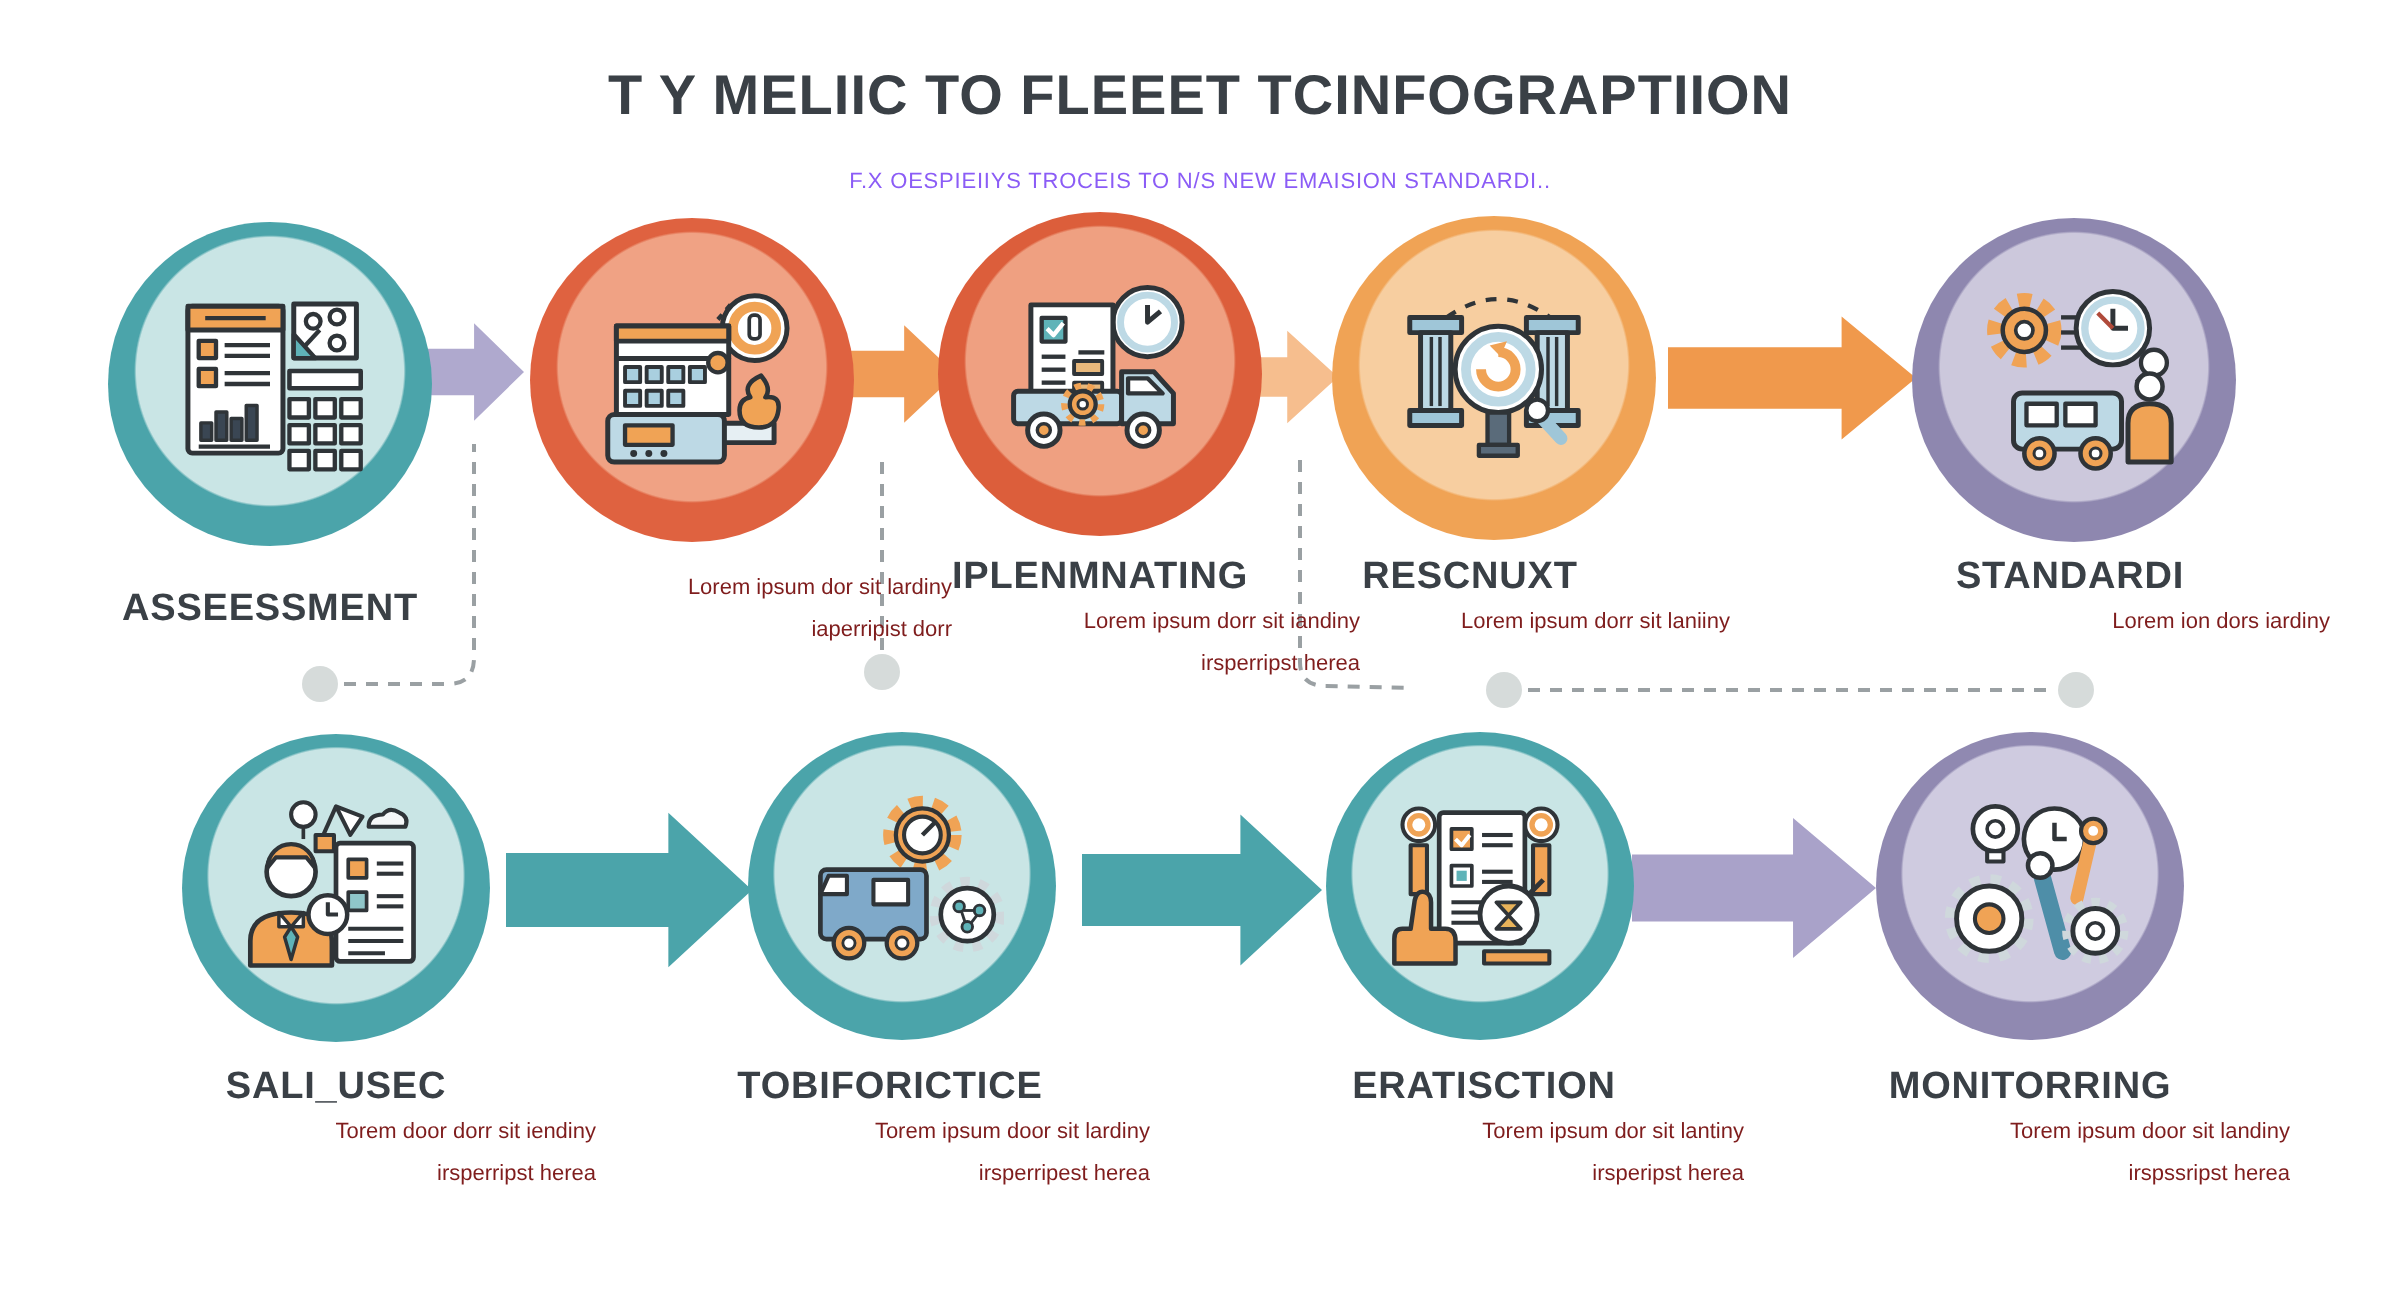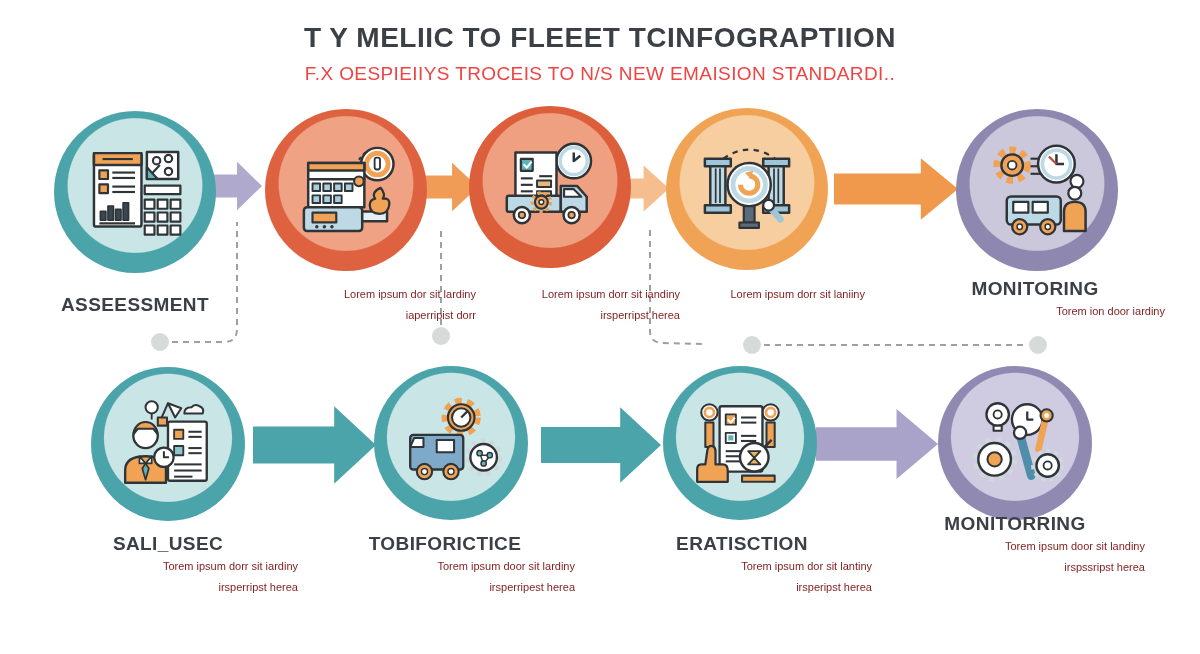--- a/index.html
+++ b/index.html
@@ -1,23 +1,23 @@
 <!DOCTYPE html>
 <html><head>
 <meta charset="utf-8">
 <style>
   html,body{margin:0;padding:0;background:#f3f4f4;}
   #canvas{
     position:relative;width:1200px;height:654px;background:#ffffff;
     font-family:"Liberation Sans", sans-serif;overflow:hidden;margin:0 auto;
   }
   
-  .header{position:absolute;left:0;top:22px;width:100%;text-align:center;}
+  .header{position:absolute;left:0;top:32px;width:100%;text-align:center;}
   .title{font-size:28px;font-weight:700;color:#3a4046;letter-spacing:.5px;}
-  .subtitle{margin-top:9px;font-size:19px;font-weight:400;color:#ef4444;letter-spacing:.4px;}
+  .subtitle{margin-top:21px;font-size:11px;font-weight:400;color:#8b5cf6;letter-spacing:.4px;}
   
   .circle{position:absolute;border-radius:50%;display:flex;align-items:center;justify-content:center;}
   .circle.top{width:162px;height:162px;}
   .circle.bot{width:154px;height:154px;}
   .c-teal   {background:radial-gradient(circle at 50% 46%, #c9e5e5 0 56%, #4ba4aa 57%);}
   .c-red    {background:radial-gradient(circle at 50% 46%, #f0a284 0 56%, #df6240 57%);}
   .c-red2   {background:radial-gradient(circle at 50% 46%, #efa081 0 56%, #dc5e3b 57%);}
   .c-orange {background:radial-gradient(circle at 50% 46%, #f7cea0 0 56%, #f0a355 57%);}
   .c-purple {background:radial-gradient(circle at 50% 46%, #ccc8dc 0 56%, #8e87af 57%);}
   .c-purple2{background:radial-gradient(circle at 50% 46%, #cfcbe0 0 56%, #9089b1 57%);}
@@ -357,45 +357,47 @@
   </div>
 
   <div class="label-block" style="left:5px;top:278px;margin-top:16px;">
     <div class="step-title">ASSEESSMENT</div>
   </div>
   <div class="label-block" style="left:216px;top:278px;">
     <div class="step-desc">Lorem ipsum dor sit lardiny</div>
     <div class="step-desc">iaperripist dorr</div>
   </div>
   <div class="label-block" style="left:420px;top:278px;">
+    <div class="step-title">IPLENMNATING</div>
     <div class="step-desc">Lorem ipsum dorr sit iandiny</div>
     <div class="step-desc">irsperripst herea</div>
   </div>
   <div class="label-block" style="left:605px;top:278px;">
+    <div class="step-title">RESCNUXT</div>
     <div class="step-desc">Lorem ipsum dorr sit laniiny</div>
   </div>
   <div class="label-block" style="left:905px;top:278px;">
-    <div class="step-title">MONITORING</div>
-    <div class="step-desc">Torem ion door iardiny</div>
+    <div class="step-title">STANDARDI</div>
+    <div class="step-desc">Lorem ion dors iardiny</div>
   </div>
 
   <div class="label-block" style="left:38px;top:533px;">
     <div class="step-title">SALI_USEC</div>
-    <div class="step-desc">Torem ipsum dorr sit iardiny</div>
+    <div class="step-desc">Torem door dorr sit iendiny</div>
     <div class="step-desc">irsperripst herea</div>
   </div>
   <div class="label-block" style="left:315px;top:533px;">
     <div class="step-title">TOBIFORICTICE</div>
     <div class="step-desc">Torem ipsum door sit lardiny</div>
     <div class="step-desc">irsperripest herea</div>
   </div>
   <div class="label-block" style="left:612px;top:533px;">
     <div class="step-title">ERATISCTION</div>
     <div class="step-desc">Torem ipsum dor sit lantiny</div>
     <div class="step-desc">irsperipst herea</div>
   </div>
-  <div class="label-block" style="left:885px;top:513px;">
+  <div class="label-block" style="left:885px;top:533px;">
     <div class="step-title">MONITORRING</div>
     <div class="step-desc">Torem ipsum door sit landiny</div>
     <div class="step-desc">irspssripst herea</div>
   </div>
 
 </div>
 
 </body></html>

